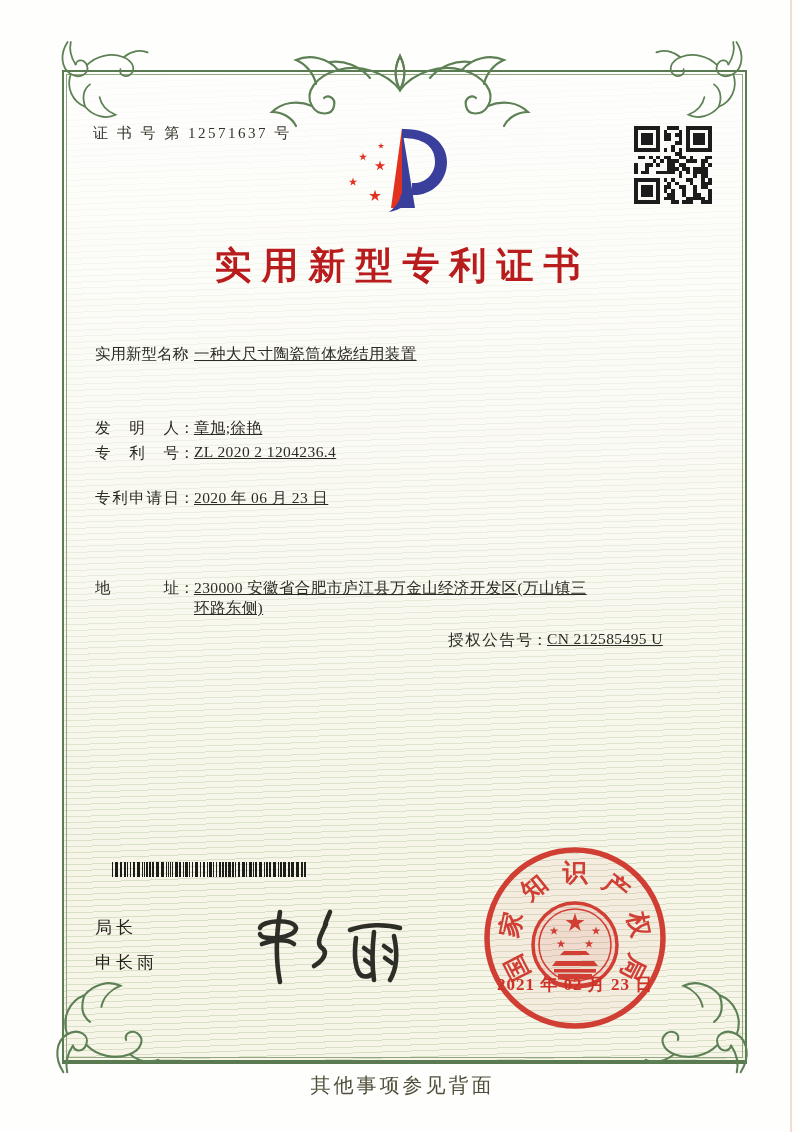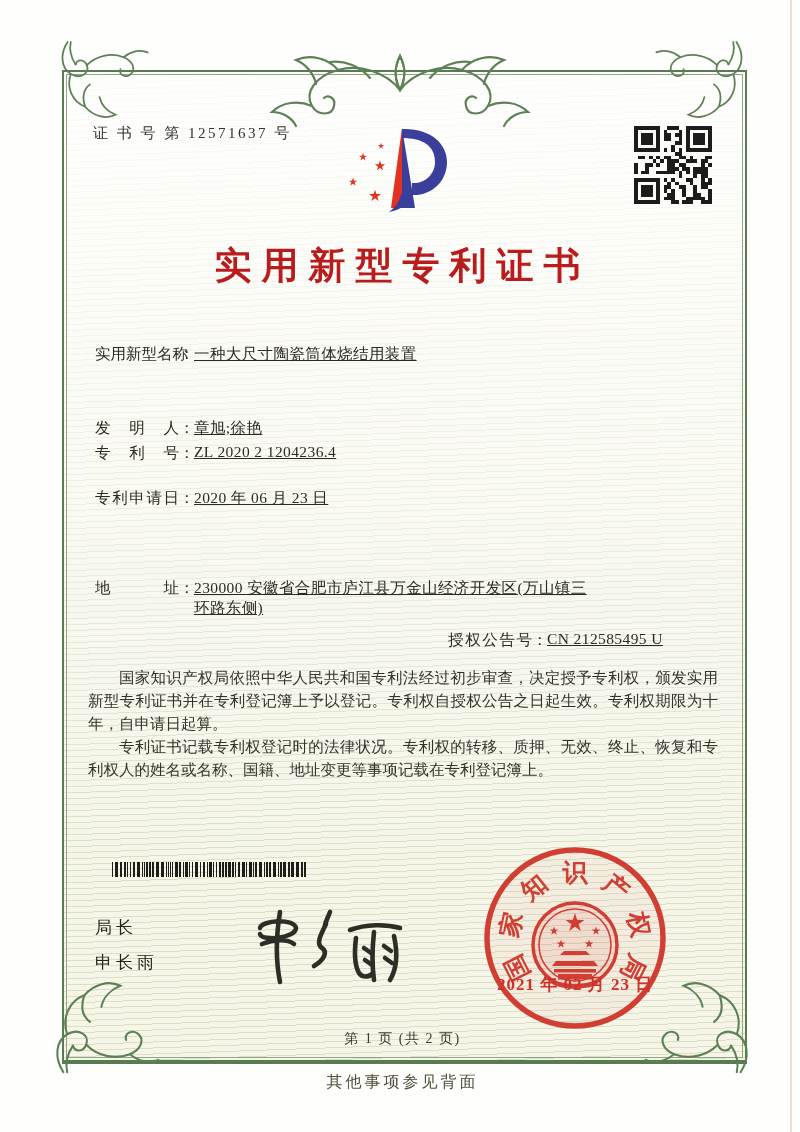--- a/index.html
+++ b/index.html
@@ -30,21 +30,21 @@
   .body-text p{margin:0;text-indent:2em;}
   .barcode{left:112px;top:862px;width:196px;height:15px;display:flex;}
   .barcode span{height:100%;}
   .barcode span.b{background:#1d1d1a;}
   .juzhang{left:95px;top:916px;font-size:17px;letter-spacing:4px;color:#25251f;}
   .shenname{left:95px;top:951px;font-size:17px;letter-spacing:4px;color:#25251f;}
   .seal-date{left:472px;top:973px;width:206px;text-align:center;color:#ce3127;
              font-size:17px;font-weight:600;letter-spacing:1px;}
   .page-info{left:62px;top:1030px;width:681px;text-align:center;font-size:14px;
              letter-spacing:1.5px;color:#3b3a30;}
-  .back-note{left:62px;top:1072px;width:681px;text-align:center;font-size:16px;
+  .back-note{left:62px;top:1072px;width:681px;text-align:center;font-size:20px;
              letter-spacing:3px;color:#504e3a;}
   .qr{left:634px;top:126px;width:78px;height:78px;display:grid;
       grid-template-columns:repeat(21,1fr);grid-template-rows:repeat(21,1fr);background:#fbfbf8;}
   .qr i{display:block;}
   .qr i.on{background:#1c1c1c;}
   svg{display:block;}
 </style>
 </head>
 <body>
 
@@ -567,24 +567,20 @@
     <span class="lab">专利申请日</span><span class="col">：</span><span class="val">2020 年 06 月 23 日</span>
   </div>
   <div class="field" style="top:578px;">
     <span class="lab">地址</span><span class="col">：</span><span class="val multiline">230000 安徽省合肥市庐江县万金山经济开发区(万山镇三
 环路东侧)</span>
   </div>
   <div class="field f2" style="top:630px;">
     <span class="lab">授权公告号</span><span class="col">：</span><span class="val">CN 212585495 U</span>
   </div>
 
-  <div class="abs body-text">
-    <p>国家知识产权局依照中华人民共和国专利法经过初步审查，决定授予专利权，颁发实用新型专利证书并在专利登记簿上予以登记。专利权自授权公告之日起生效。专利权期限为十年，自申请日起算。</p>
-    <p>专利证书记载专利权登记时的法律状况。专利权的转移、质押、无效、终止、恢复和专利权人的姓名或名称、国籍、地址变更等事项记载在专利登记簿上。</p>
-  </div>
 
   <div class="abs barcode" id="barcode">
       <span class="b" style="width: 1px;"></span>
       <span style="width: 2px;"></span>
       <span class="b" style="width: 3px;"></span>
       <span style="width: 2px;"></span>
       <span class="b" style="width: 2px;"></span>
       <span style="width: 2px;"></span>
       <span class="b" style="width: 2px;"></span>
       <span style="width: 1px;"></span>
@@ -740,16 +736,15 @@
       <path d="M78,110 L108,110 L104,106 L82,106 Z"></path>
       <path d="M70,121 L116,121 L112,116 L74,116 Z"></path>
       <rect x="72" y="124" width="42" height="3.5"></rect>
       <rect x="76" y="129" width="34" height="5.5"></rect>
       <path d="M70,139 C80,145 106,145 116,139 L114,135 C104,140 82,140 72,135 Z"></path>
     </g>
   </svg>
 
   <div class="abs seal-date">2021 年 02 月 23 日</div>
 
-  <div class="abs page-info">第 1 页 (共 2 页)</div>
   <div class="abs back-note">其他事项参见背面</div>
 
 </div>
 
 </body></html>

